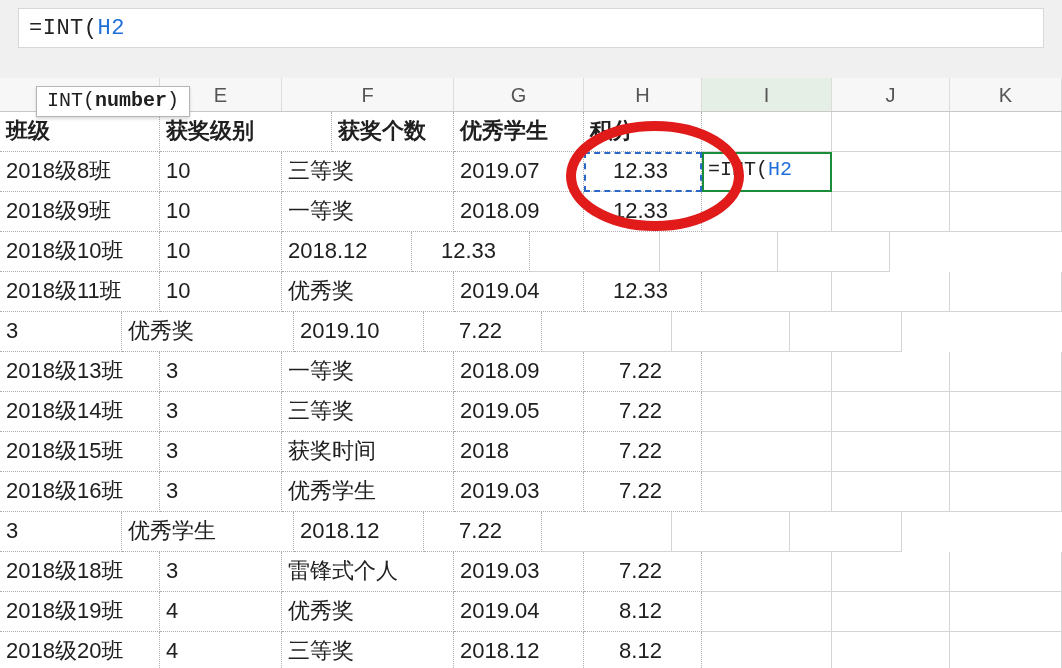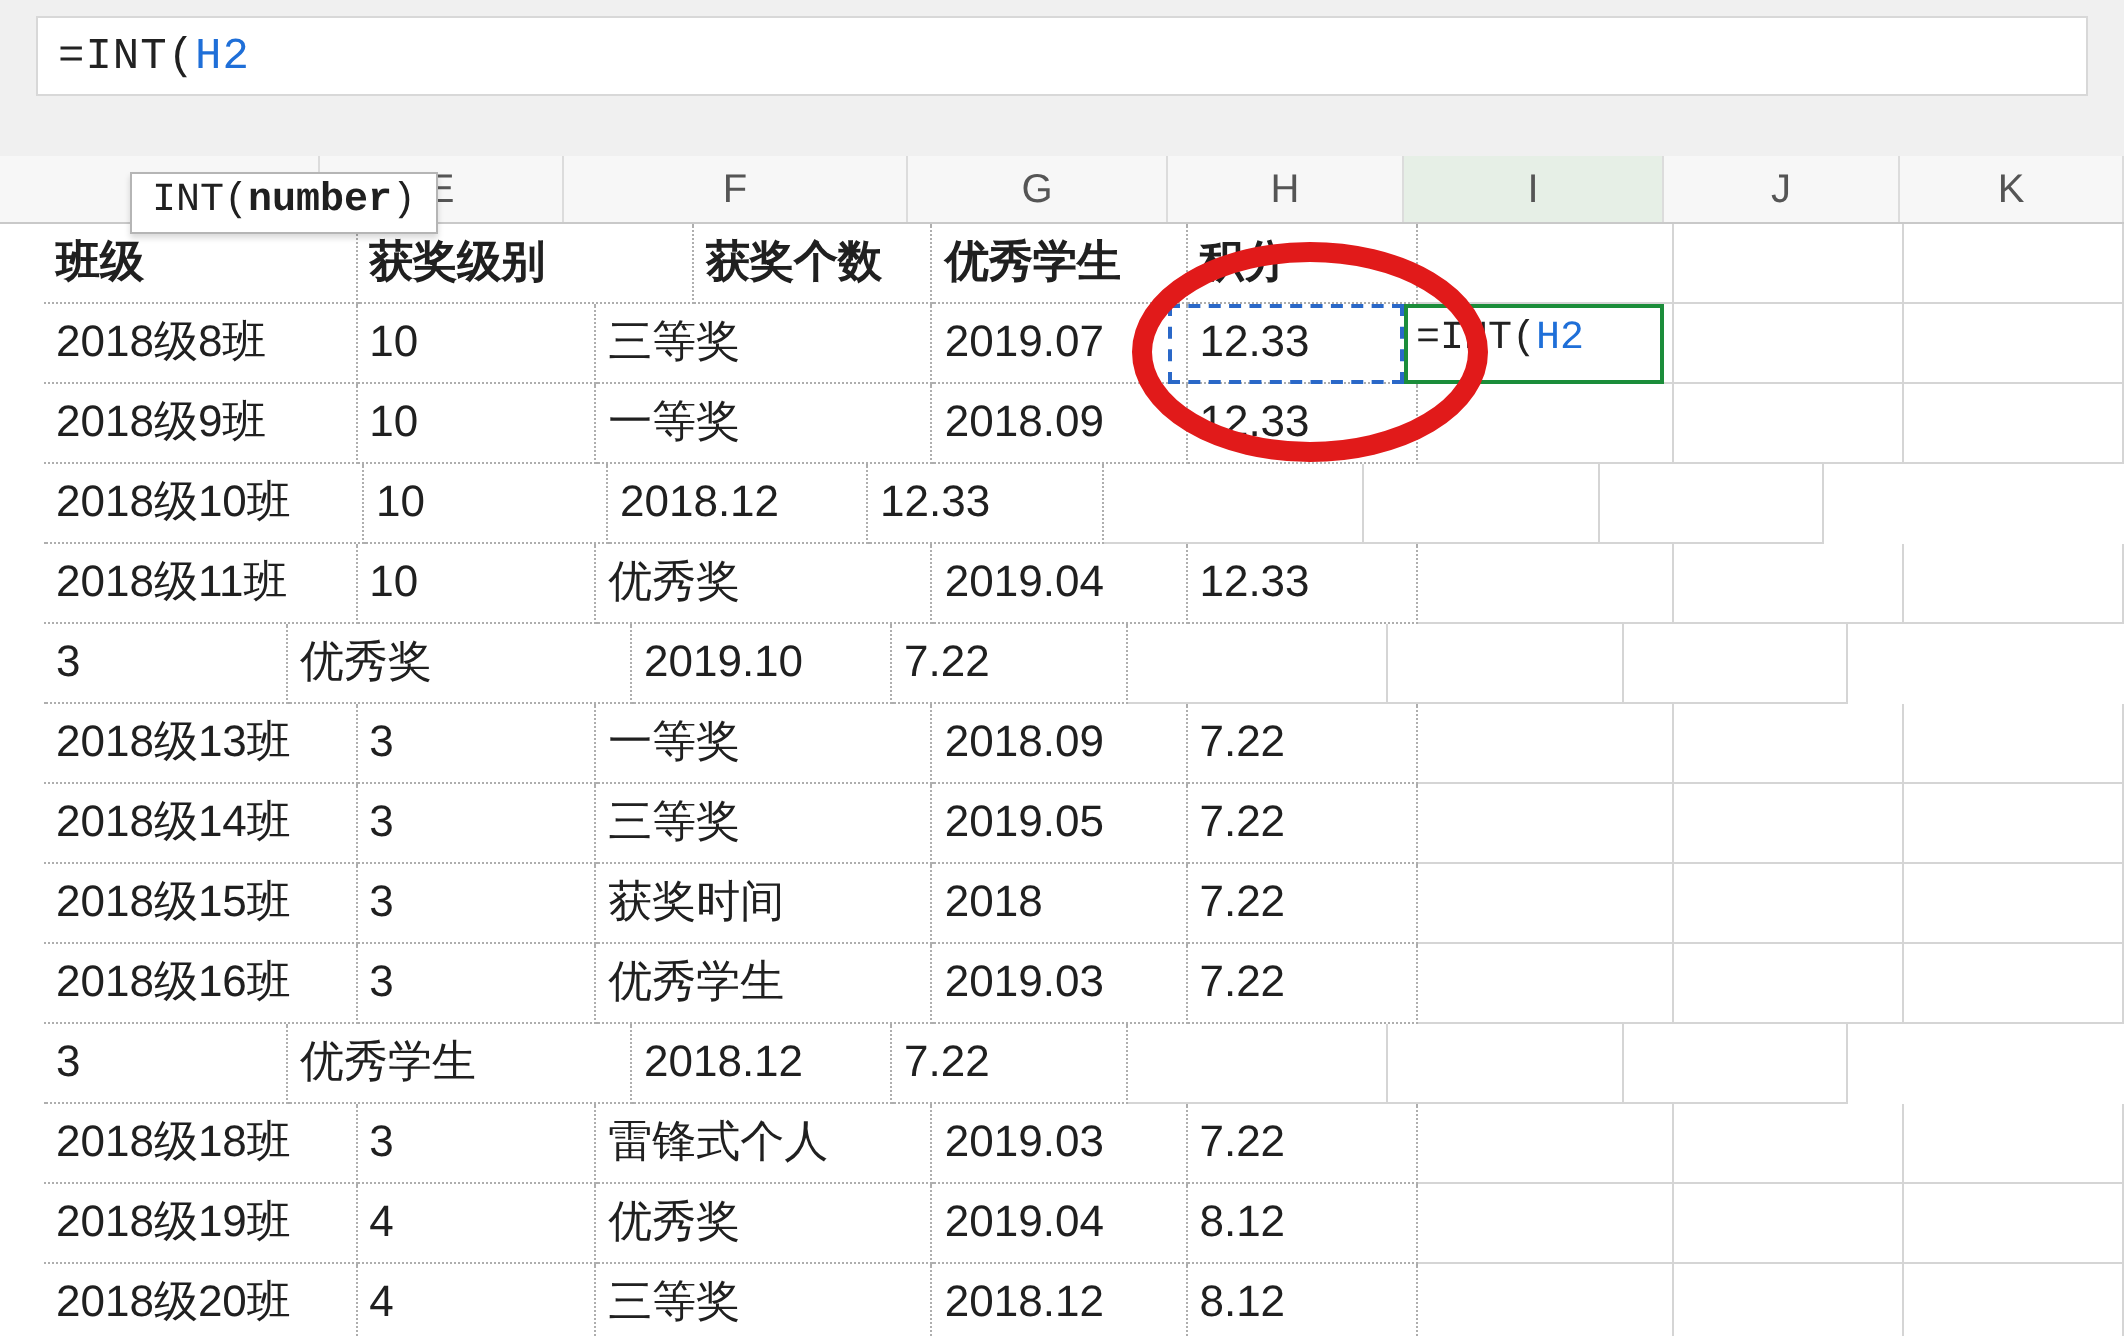--- a/index.html
+++ b/index.html
@@ -32,21 +32,21 @@
     letter-spacing: 0.5px;
   }
   .formula-bar .eq { color:#222; }
   .formula-bar .fn { color:#222; }
   .formula-bar .ref { color:#1f6fd8; }
 
   
   .fn-tip {
     position: absolute;
     top: 86px;
-    left: 65px;
+    left: 36px;
     background: #fff;
     border: 1px solid #b5b5b5;
     box-shadow: 0 2px 3px rgba(0,0,0,.15);
     font-family: Consolas, "Courier New", monospace;
     font-size: 20px;
     padding: 2px 10px 4px 10px;
     z-index: 30;
   }
   .fn-tip .arg { font-weight: 700; }
 
@@ -86,41 +86,40 @@
   
   .rows {
     position: absolute;
     top: 34px;
     left: 0;
     right: 0;
   }
   .row {
     display: flex;
     height: 40px;
-    margin-left: 22px;
   }
   .row .cell {
     border-right: 1px dotted #aeaeae;
     border-bottom: 1px dotted #aeaeae;
     padding: 4px 6px;
     font-size: 22px;
     line-height: 30px;
     overflow: hidden;
     white-space: nowrap;
     background: #fff;
   }
   .row .cell.gridline {
     border-right: 1px solid #d5d5d5;
     border-bottom: 1px solid #d5d5d5;
   }
   .row.header .cell {
     font-weight: 700;
   }
   .row .cell.num {
-    text-align: left;
+    text-align: center;
     padding-right: 10px;
   }
 
   
   .c-d { width: 160px; }
   .c-e { width: 122px; }
   .c-f { width: 172px; }
   .c-g { width: 130px; }
   .c-h { width: 118px; }
   .c-i { width: 130px; }

